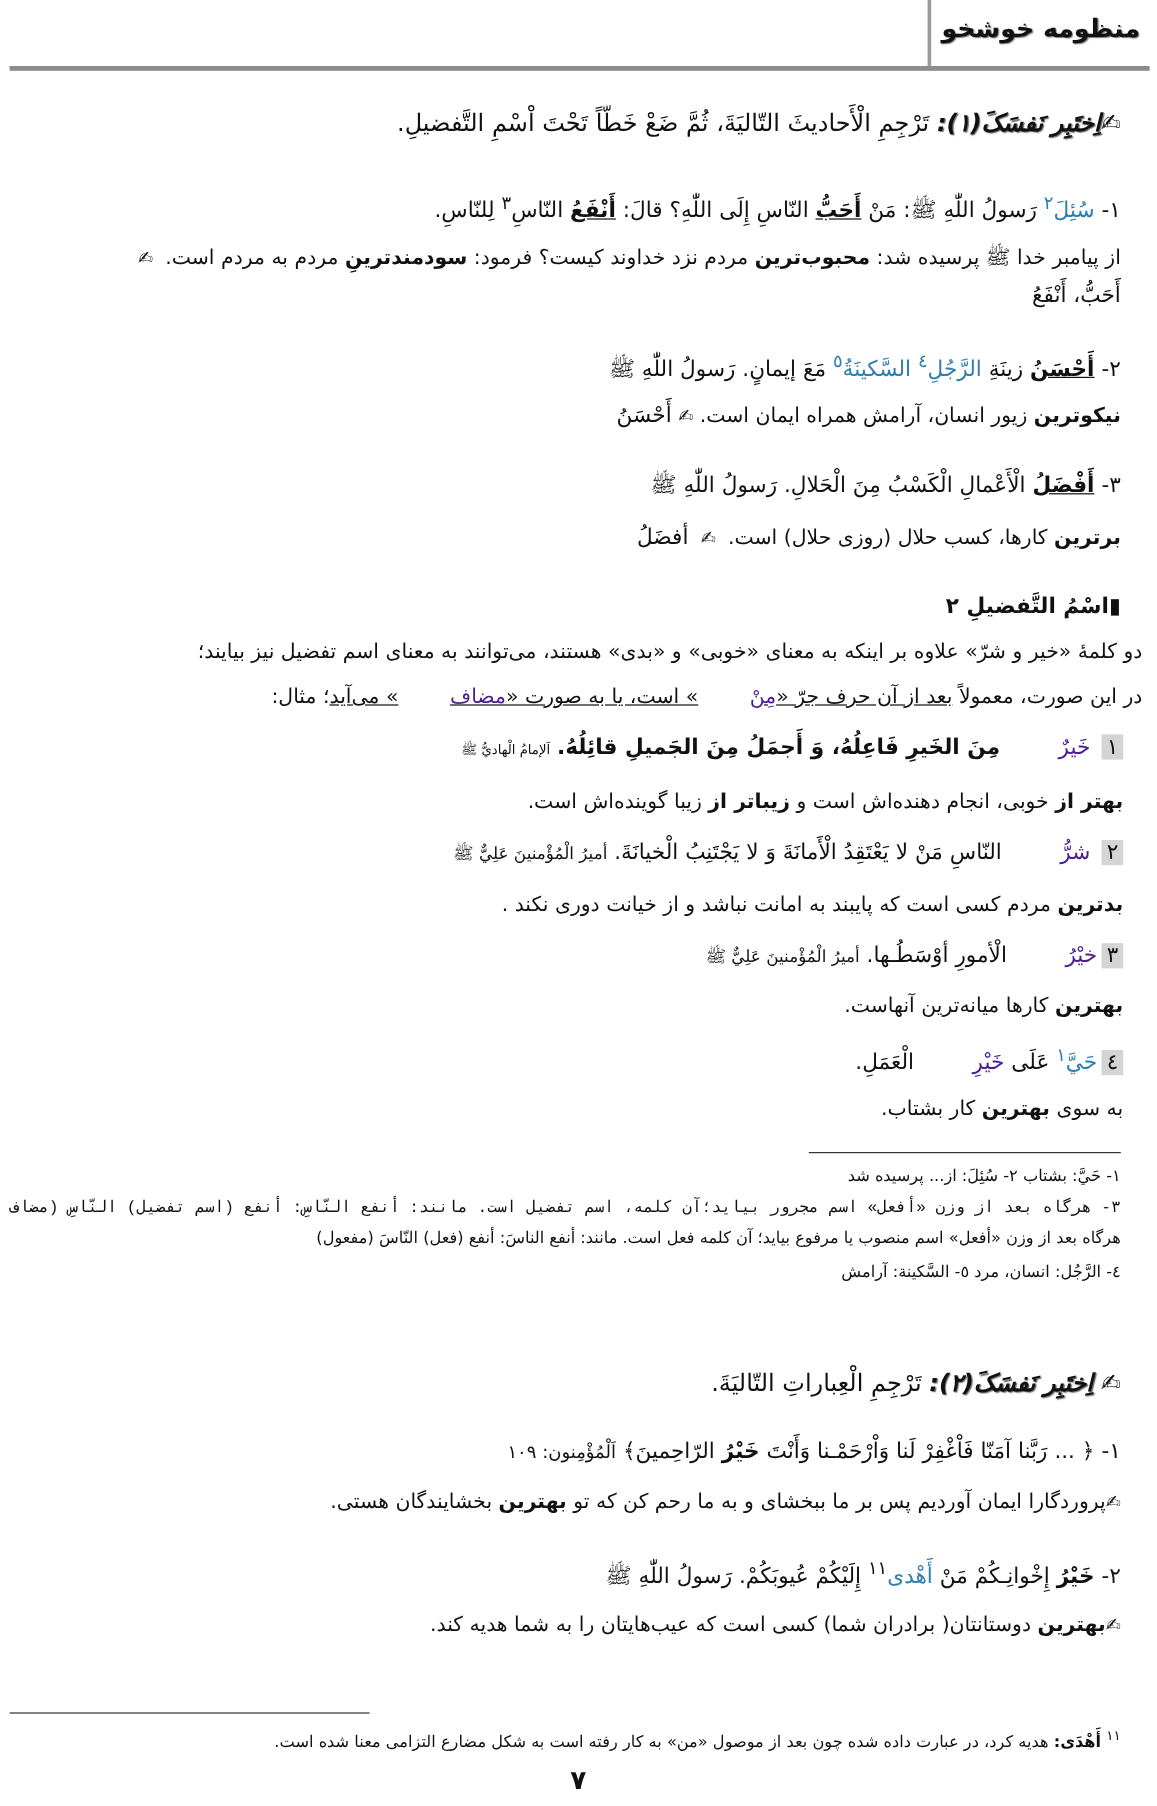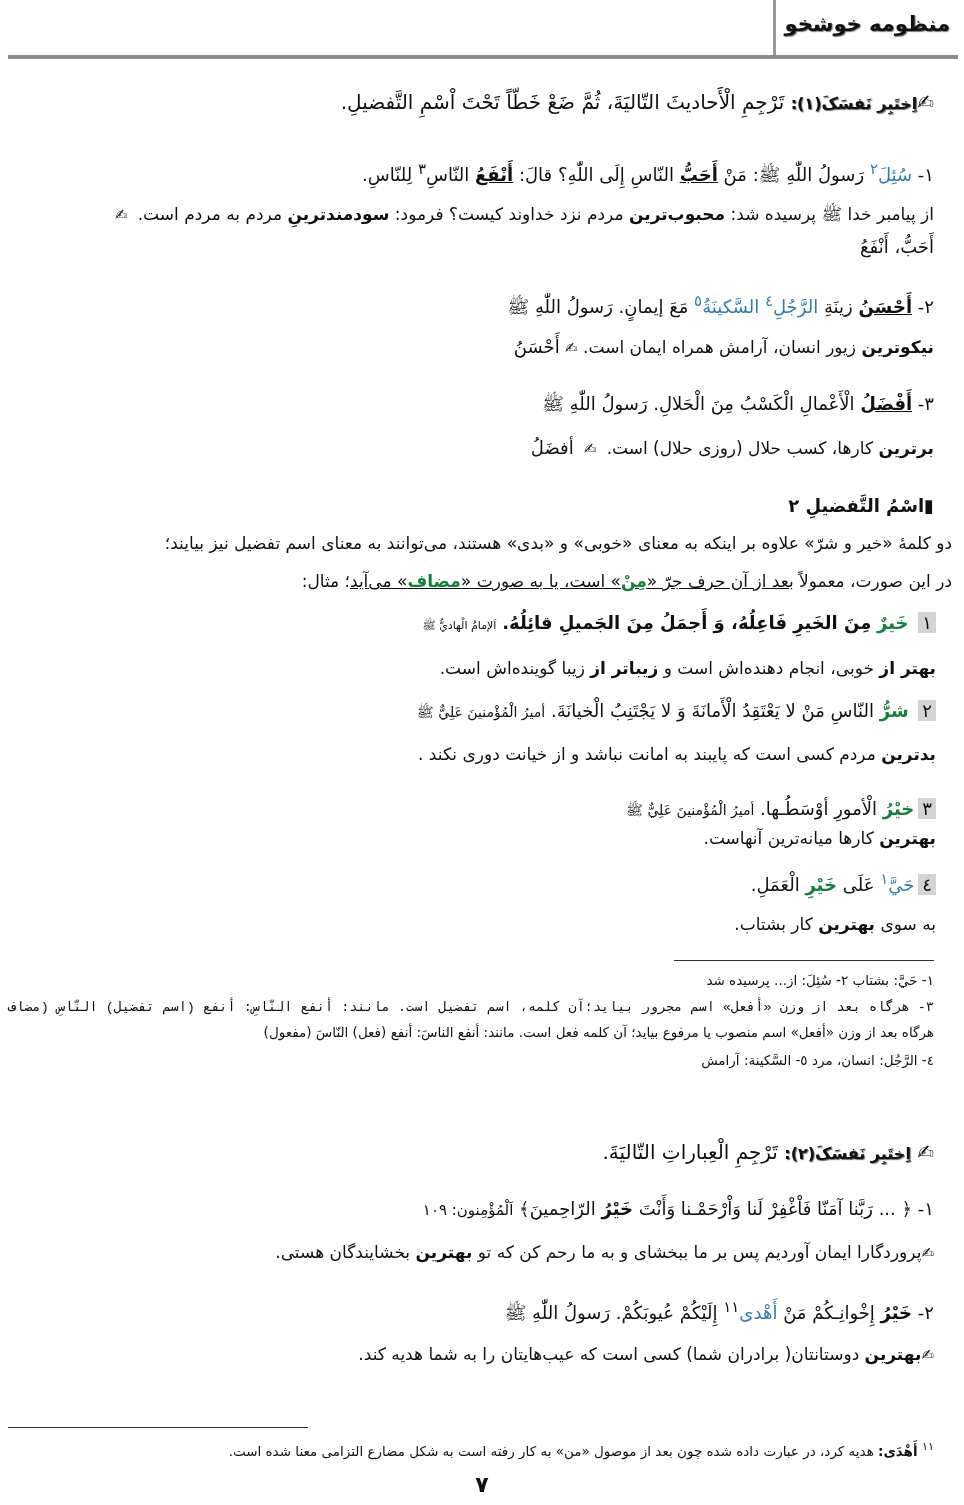--- a/index.html
+++ b/index.html
@@ -7,27 +7,27 @@
          font-family:"DejaVu Sans", sans-serif; color:#111; direction:rtl; }
   .header { position:absolute; top:0; left:8px; width:950px; height:57px; }
   .header .brand { position:absolute; right:8px; top:12px; font-size:21px; font-weight:bold;
          text-shadow:1px 1px 1px #777; }
   .header .vline { position:absolute; right:182px; top:0; width:3px; height:57px; background:#9a9a9a; }
   .header .subtitle { position:absolute; right:200px; top:10px; font-size:20px; }
   .header .hline { position:absolute; left:0; right:0; top:55px; height:4px; background:#8c8c8c; }
   .block { position:absolute; right:30px; left:20px; }
   .line { position:absolute; right:0; white-space:nowrap; }
   .exercise-title { font-size:20px; }
-  .exercise-title b { font-size:16px; text-shadow:1px 1px 1px #666; }
+  .exercise-title b { font-size:20px; text-shadow:1px 1px 1px #666;font-style:italic; }
   .ar { font-size:18px; }
   .fa { font-size:17px; }
   .bold { font-weight:bold; }
   .ul { text-decoration:underline; }
   .blue { color:#2e7fb0; }
-  .pink { color:#15803d; font-weight:bold; }
+  .pink { color:#4c1d95; font-weight:normal;margin-left:43px; }
   .num-box { display:inline-block; background:#d4d4d4; padding:0 4px; font-size:18px; margin-left:4px; }
   .foot { font-size:13.5px; }
   .rule { position:absolute; height:1px; background:#333; }
   .pen { font-size:15px; }
   .page-num { position:absolute; top:1472px; left:0; width:964px; text-align:center; font-size:22px; font-weight:bold; direction:ltr; }
 </style>
 </head>
 <body>
 
 <div class="header">
@@ -131,21 +131,21 @@
     <span>النّاسِ مَنْ لا يَعْتَقِدُ الْأَمانَةَ وَ لا يَجْتَنِبُ الْخيانَةَ.</span>
     <span style="font-size:14px">أميرُ الْمُؤْمنينَ عَلِيٌّ ﷺ</span>
   </div>
   <div class="line fa" style="top:44px;">
     <span class="bold">بدترین</span>
     <span>مردم کسی است که پایبند به امانت نباشد و از خیانت دوری نکند .</span>
   </div>
 </div>
 
 <div class="block" style="top:786px; right:28px;">
-  <div class="line ar" style="top:12px;">
+  <div class="line ar" style="top:0;">
     <span class="num-box">٣</span><span class="pink">خيْرُ</span>
     <span>الْأمورِ أوْسَطُـها.</span>
     <span style="font-size:14px">أميرُ الْمُؤْمنينَ عَلِيٌّ ﷺ</span>
   </div>
   <div class="line fa" style="top:42px;">
     <span class="bold">بهترین</span>
     <span>کارها میانه‌ترین آنهاست.</span>
   </div>
 </div>
 

